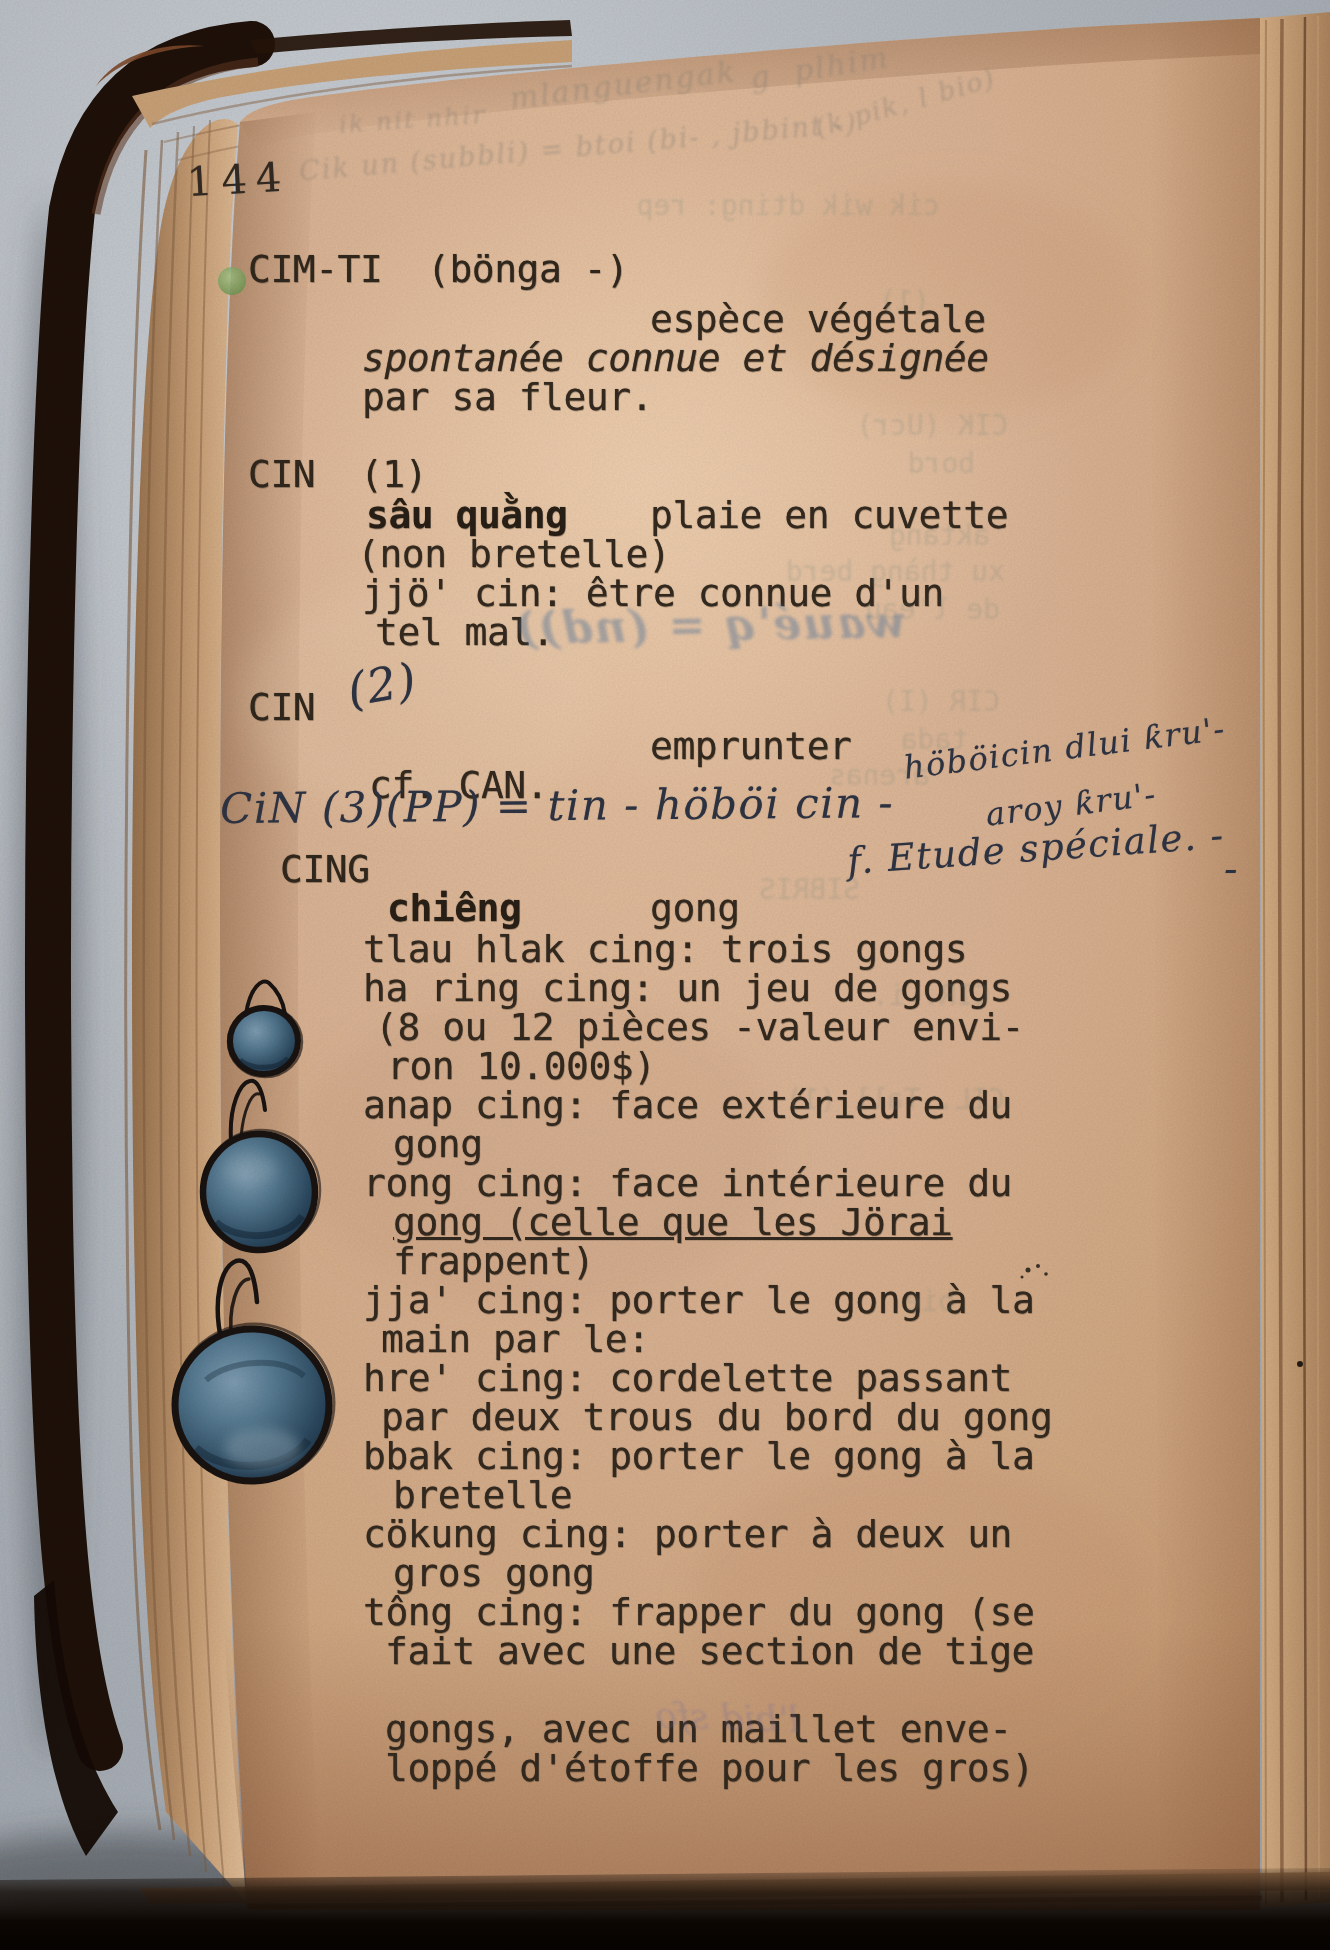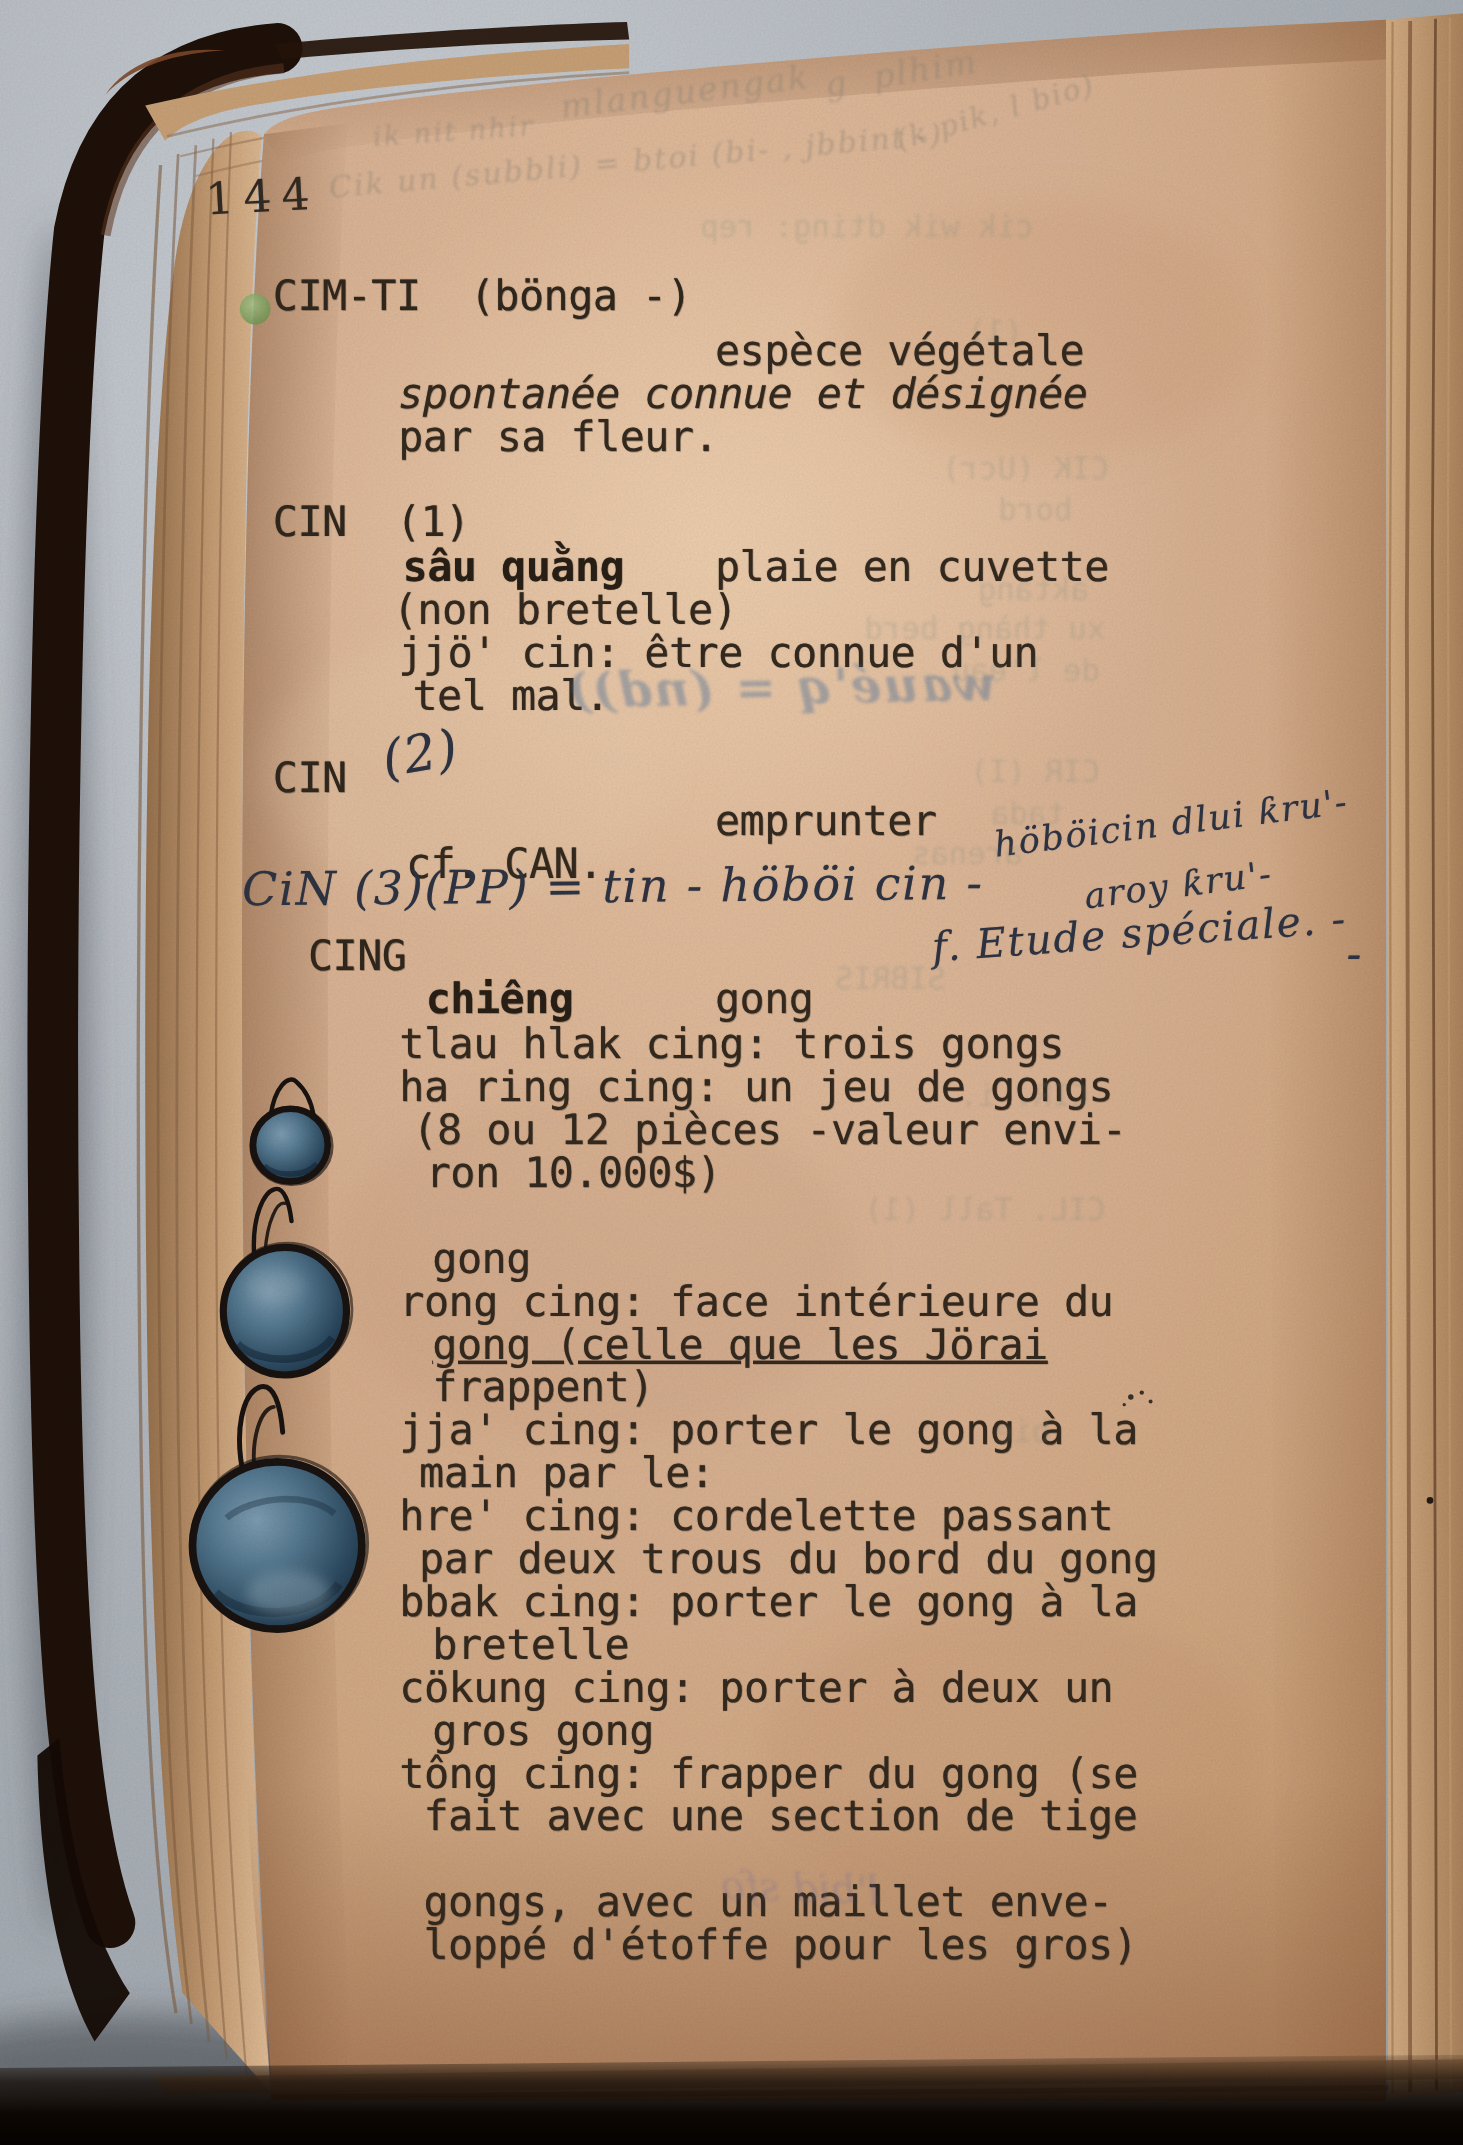--- a/index.html
+++ b/index.html
@@ -205,20 +205,21 @@
       <div class="txt t-head" style="left: 248px; top: 688px;">CIN</div>
       <div class="txt t-typed" style="left: 650px; top: 727px;">emprunter</div>
       <div class="txt t-typed" style="left: 369px; top: 766px;">cf. CAN.</div>
       <div class="txt t-head" style="left: 248px; top: 850px; margin-left: 32px;">CING</div>
       <div class="txt t-typed t-bold" style="left: 387px; top: 889px;">chiêng</div>
       <div class="txt t-typed" style="left: 650px; top: 889px;">gong</div>
       <div class="txt t-typed" style="left: 363px; top: 930px;">tlau hlak cing: trois gongs</div>
       <div class="txt t-typed" style="left: 363px; top: 969px;">ha ring cing: un jeu de gongs</div>
       <div class="txt t-typed" style="left: 375px; top: 1008px;">(8 ou 12 pièces -valeur envi-</div>
       <div class="txt t-typed" style="left: 387px; top: 1047px;">ron 10.000$)</div>
+      <div class="txt t-typed" style="left: 363px; top: 1086px;">anap cing: face extérieure du</div>
       <div class="txt t-typed" style="left: 393px; top: 1125px;">gong</div>
       <div class="txt t-typed" style="left: 363px; top: 1164px;">rong cing: face intérieure du</div>
       <div class="txt t-typed" style="left: 393px; top: 1203px; text-decoration: underline;">gong (celle que les Jörai</div>
       <div class="txt t-typed" style="left: 393px; top: 1242px;">frappent)</div>
       <div class="txt t-typed" style="left: 363px; top: 1281px; text-align: center;">jja' cing: porter le gong à la</div>
       <div class="txt t-typed" style="left: 381px; top: 1320px;">main par le:</div>
       <div class="txt t-typed" style="left: 363px; top: 1359px;">hre' cing: cordelette passant</div>
       <div class="txt t-typed" style="left: 381px; top: 1398px;">par deux trous du bord du gong</div>
       <div class="txt t-typed" style="left: 363px; top: 1437px;">bbak cing: porter le gong à la</div>
       <div class="txt t-typed" style="left: 393px; top: 1476px;">bretelle</div>

